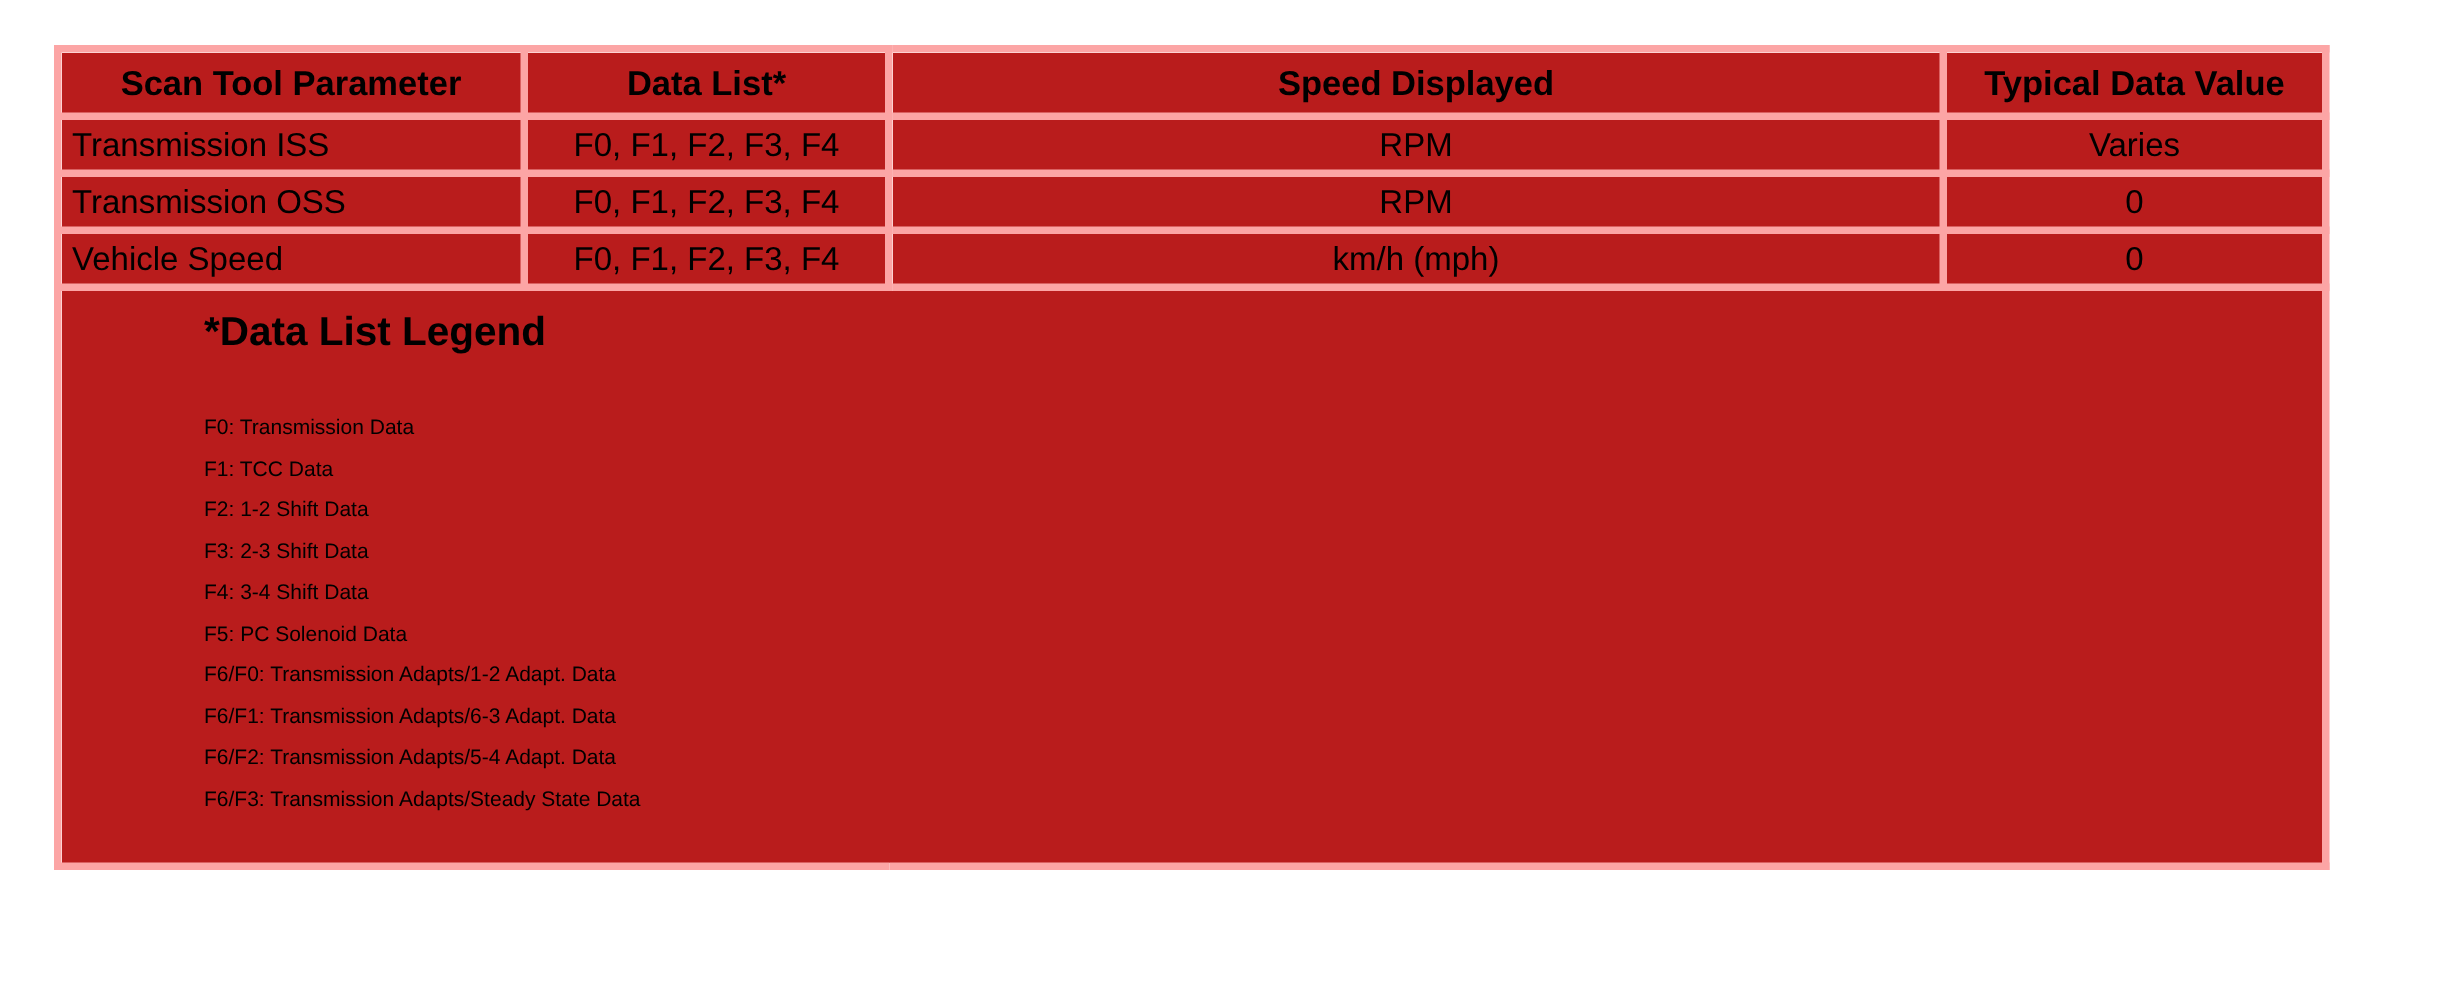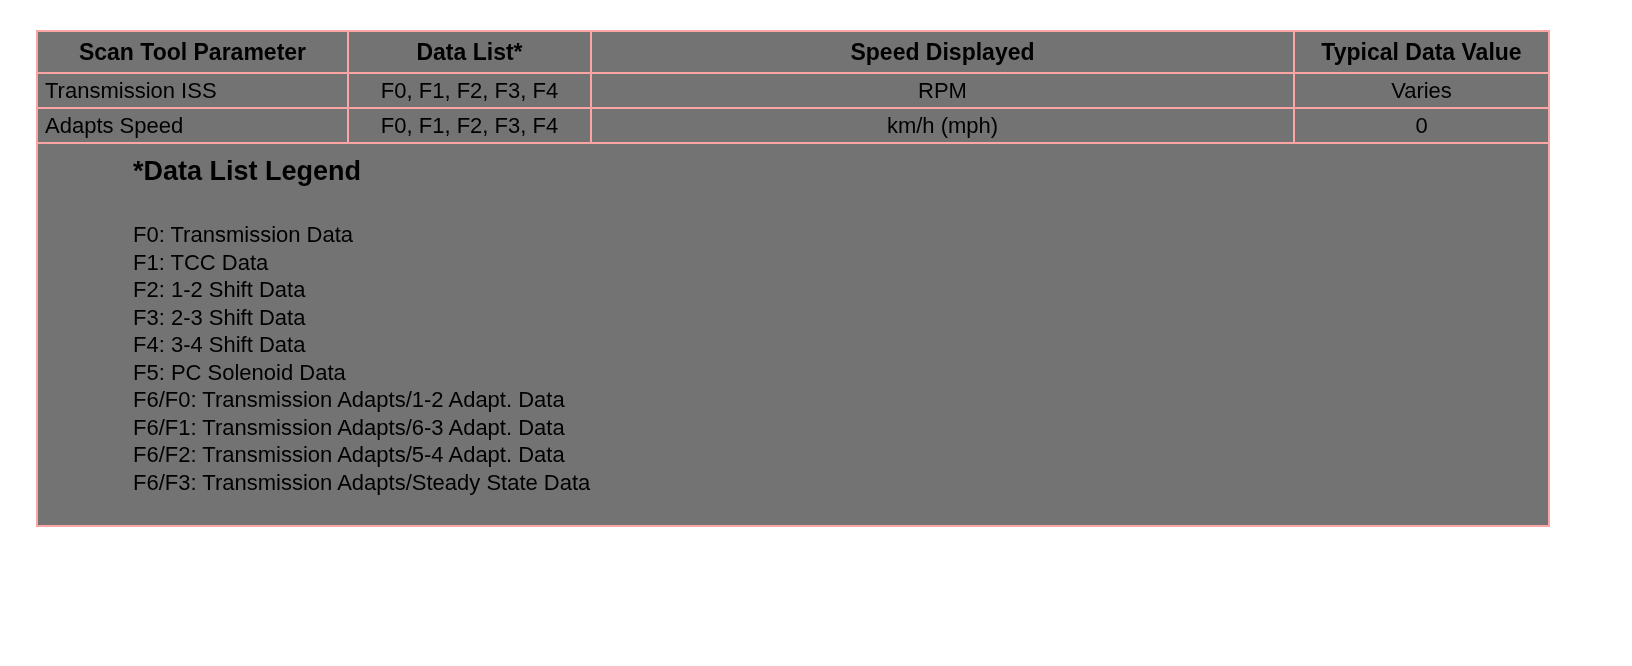--- a/index.html
+++ b/index.html
@@ -20,22 +20,22 @@
     border-collapse: collapse;
     table-layout: fixed;
     background: #ffffff;
   }
   .scan-table col.c1 { width: 311px; }
   .scan-table col.c2 { width: 243px; }
   .scan-table col.c3 { width: 703px; }
   .scan-table col.c4 { width: 255px; }
   .scan-table th,
   .scan-table td {
-    border: 2px solid #fca5a5;
-    background: #737373;
+    border: 5px solid #fca5a5;
+    background: #b91c1c;
     overflow: hidden;
     white-space: nowrap;
   }
   .scan-table th {
     font-size: 23px;
     font-weight: bold;
     height: 40px;
     text-align: center;
     padding: 0 2px;
   }
@@ -58,21 +58,21 @@
   }
   .legend-title {
     font-weight: bold;
     font-size: 27px;
     line-height: 28px;
   }
   .legend-entries {
     margin-top: 36px;
   }
   .legend-entry {
-    font-size: 22px;
+    font-size: 14px;
     line-height: 27.5px;
   }
 </style>
 </head>
 <body>
 
 <table class="scan-table">
   <colgroup>
     <col class="c1">
       <col class="c2">
@@ -88,21 +88,27 @@
     </tr>
   </thead>
   <tbody>
     <tr>
       <td class="param-cell">Transmission ISS</td>
       <td>F0, F1, F2, F3, F4</td>
       <td>RPM</td>
       <td>Varies</td>
     </tr>
     <tr>
-      <td class="param-cell">Adapts Speed</td>
+      <td class="param-cell">Transmission OSS</td>
+      <td>F0, F1, F2, F3, F4</td>
+      <td>RPM</td>
+      <td>0</td>
+    </tr>
+    <tr>
+      <td class="param-cell">Vehicle Speed</td>
       <td>F0, F1, F2, F3, F4</td>
       <td>km/h (mph)</td>
       <td>0</td>
     </tr>
     <tr>
       <td class="legend-cell" colspan="4">
         <div class="legend-title">*Data List Legend</div>
         <div class="legend-entries">
           <div class="legend-entry">F0: Transmission Data</div>
           <div class="legend-entry">F1: TCC Data</div>

